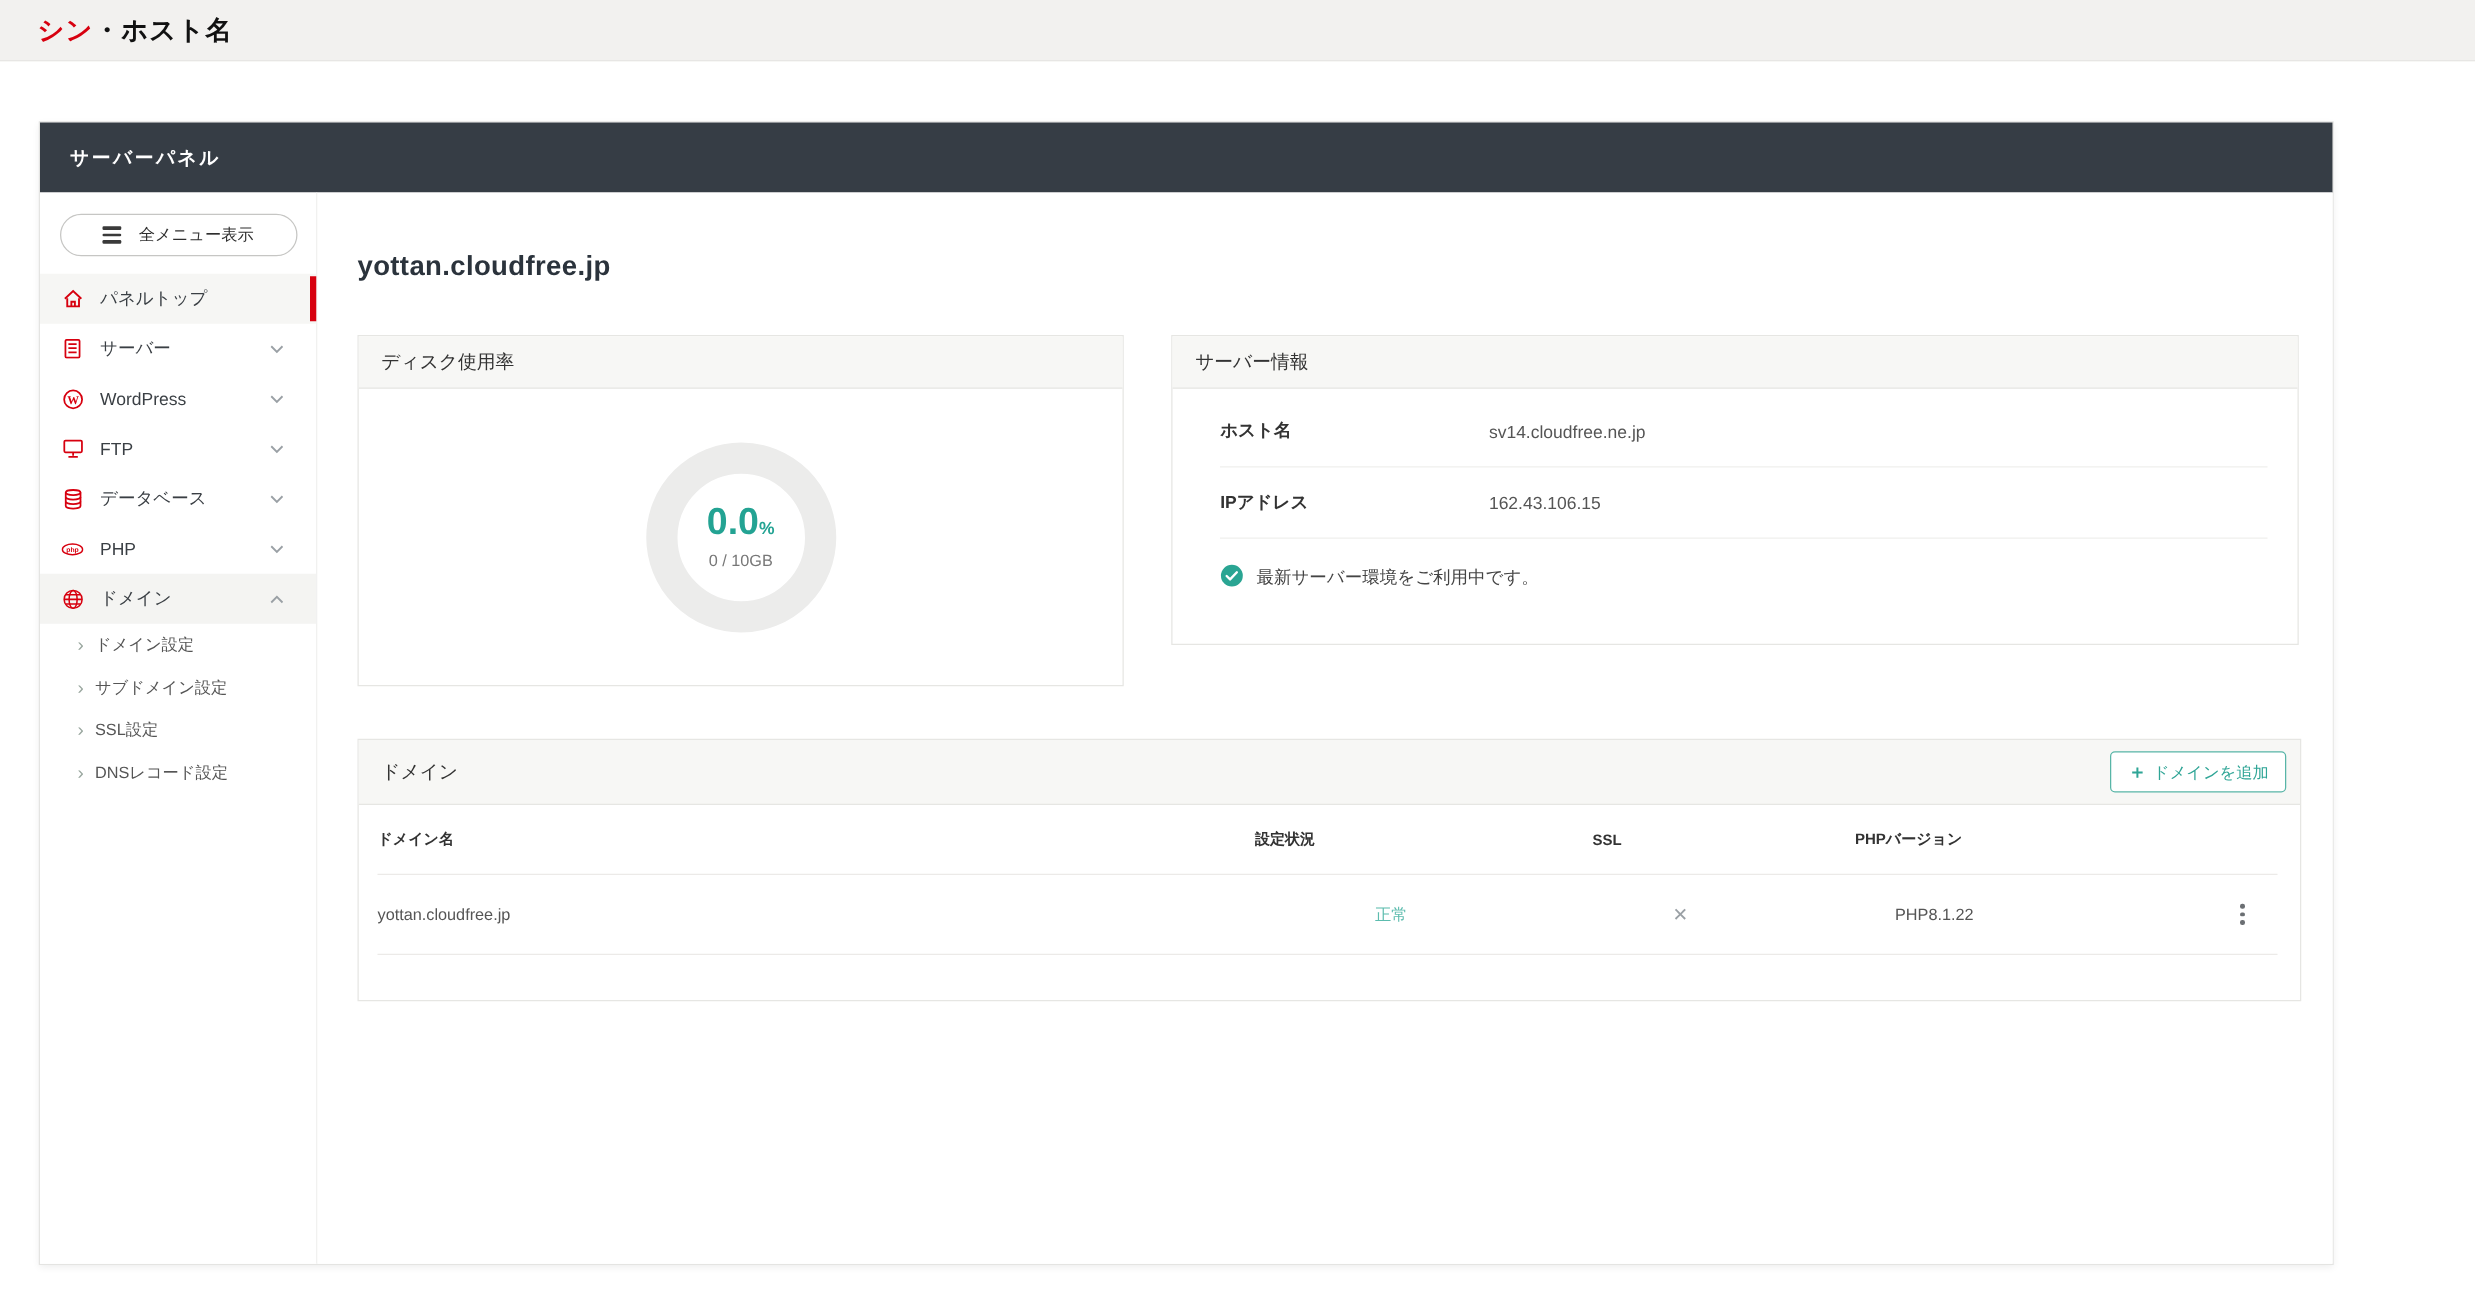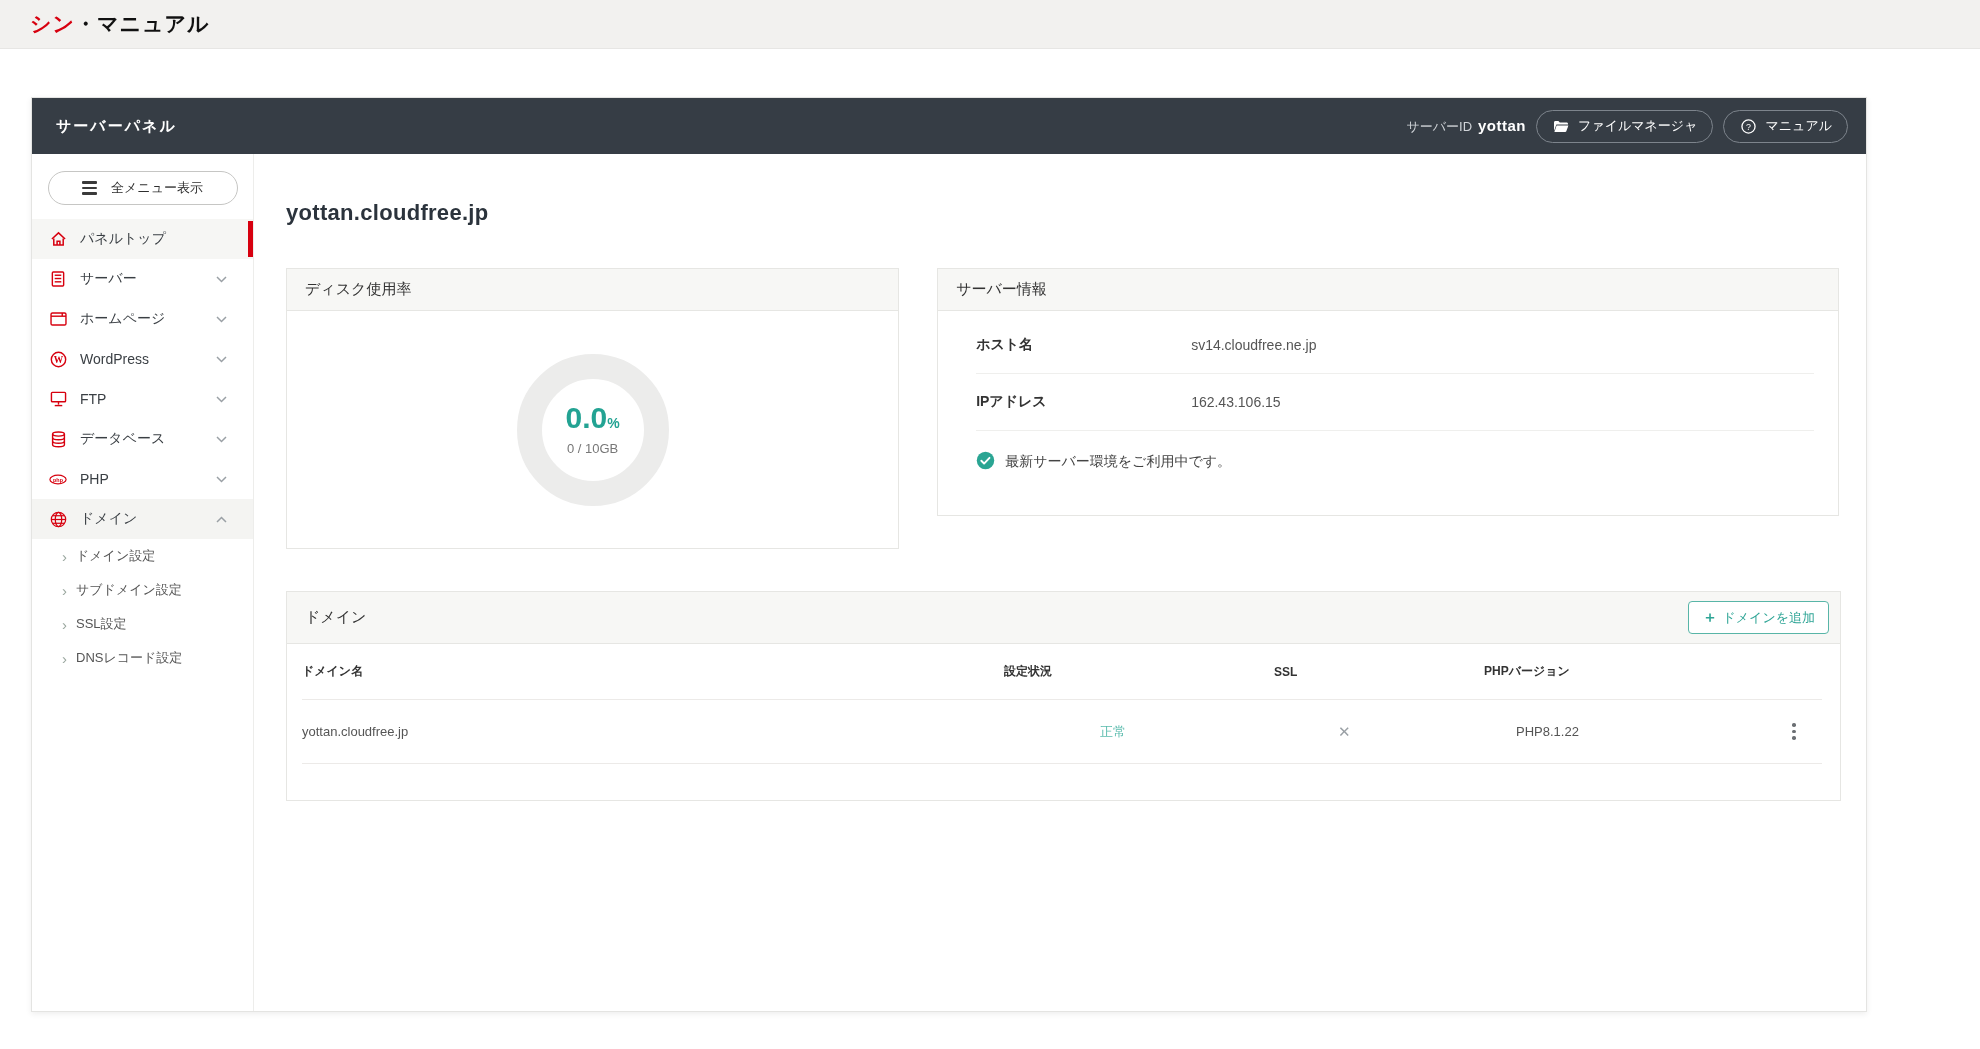--- a/index.html
+++ b/index.html
@@ -78,51 +78,28 @@
   .cell-status { color:#5cbcae; }
   .cell-ssl { color:#9aa0a5; font-size:15px; }
   .kebab { justify-self:center; display:flex; flex-direction:column; gap:3px; cursor:pointer; padding:4px; }
   .kebab i { width:3.5px; height:3.5px; background:#6b6f73; border-radius:50%; }
 </style>
 </head>
 <body>
 
 <div class="topbar">
   <div class="brand">
-    <span class="brand-red">シン</span><span class="brand-dark">・マニュアル</span>
+    <span class="brand-red">シン</span><span class="brand-dark">・ホスト名</span>
   </div>
 </div>
 
 <div class="panel">
 
   <div class="panel-header">
     <div class="panel-title">サーバーパネル</div>
-    <div class="ph-right">
-      <div class="server-id">
-        <span>サーバーID</span><b>yottan</b>
-      </div>
-      <button class="pill-btn">
-        <span class="icon16">
-          <svg width="16" height="13" viewBox="0 0 16 13" fill="none">
-              <path d="M1 2.5c0-.8.6-1.5 1.4-1.5h3l1.4 1.6h6.8c.8 0 1.4.6 1.4 1.4v.5H3.4L1 11V2.5z" fill="#fff"></path>
-              <path d="M3.6 5.5H15.4L13.3 11.3c-.2.5-.6.7-1.1.7H1.4l2.2-6.5z" fill="#fff"></path>
-            </svg>
-        </span>
-        <span>ファイルマネージャ</span>
-      </button>
-      <button class="pill-btn">
-        <span class="icon16">
-          <svg width="15" height="15" viewBox="0 0 16 16">
-              <circle cx="8" cy="8" r="7" fill="none" stroke="#fff" stroke-width="1.4"></circle>
-              <text x="8" y="11.4" font-size="9.5" fill="#fff" text-anchor="middle" font-family="Liberation Sans, sans-serif">?</text>
-            </svg>
-        </span>
-        <span>マニュアル</span>
-      </button>
-    </div>
   </div>
 
   <div class="panel-body">
 
     <div class="sidebar">
       <button class="menu-toggle">
         <span class="burger">
             <i></i>
             <i></i>
             <i></i>
@@ -151,35 +128,20 @@
             </svg>
         </span>
         <span class="lbl">サーバー</span>
         <span class="chev">
             <svg width="11" height="7" viewBox="0 0 11 7" fill="none" stroke="#9aa0a5" stroke-width="1.5">
               <path d="M1 1l4.5 4.5L10 1"></path>
             </svg>
           </span>
       </div>
 
-      <div class="side-item">
-        <span class="icon16">
-          <svg width="17" height="14" viewBox="0 0 18 15" fill="none" stroke="#d7000f" stroke-width="1.5">
-              <rect x="1" y="1" width="16" height="13" rx="1.5"></rect>
-              <line x1="1" y1="4.5" x2="17" y2="4.5"></line>
-              <line x1="13" y1="1.2" x2="13" y2="4.3"></line>
-            </svg>
-        </span>
-        <span class="lbl">ホームページ</span>
-        <span class="chev">
-            <svg width="11" height="7" viewBox="0 0 11 7" fill="none" stroke="#9aa0a5" stroke-width="1.5">
-              <path d="M1 1l4.5 4.5L10 1"></path>
-            </svg>
-          </span>
-      </div>
 
       <div class="side-item">
         <span class="icon16">
           <svg width="17" height="17" viewBox="0 0 18 18">
               <circle cx="9" cy="9" r="7.6" fill="none" stroke="#d7000f" stroke-width="1.5"></circle>
               <text x="9" y="12.6" font-size="10" font-weight="bold" fill="#d7000f" text-anchor="middle" font-family="Liberation Serif, serif">W</text>
             </svg>
         </span>
         <span class="lbl">WordPress</span>
         <span class="chev">

